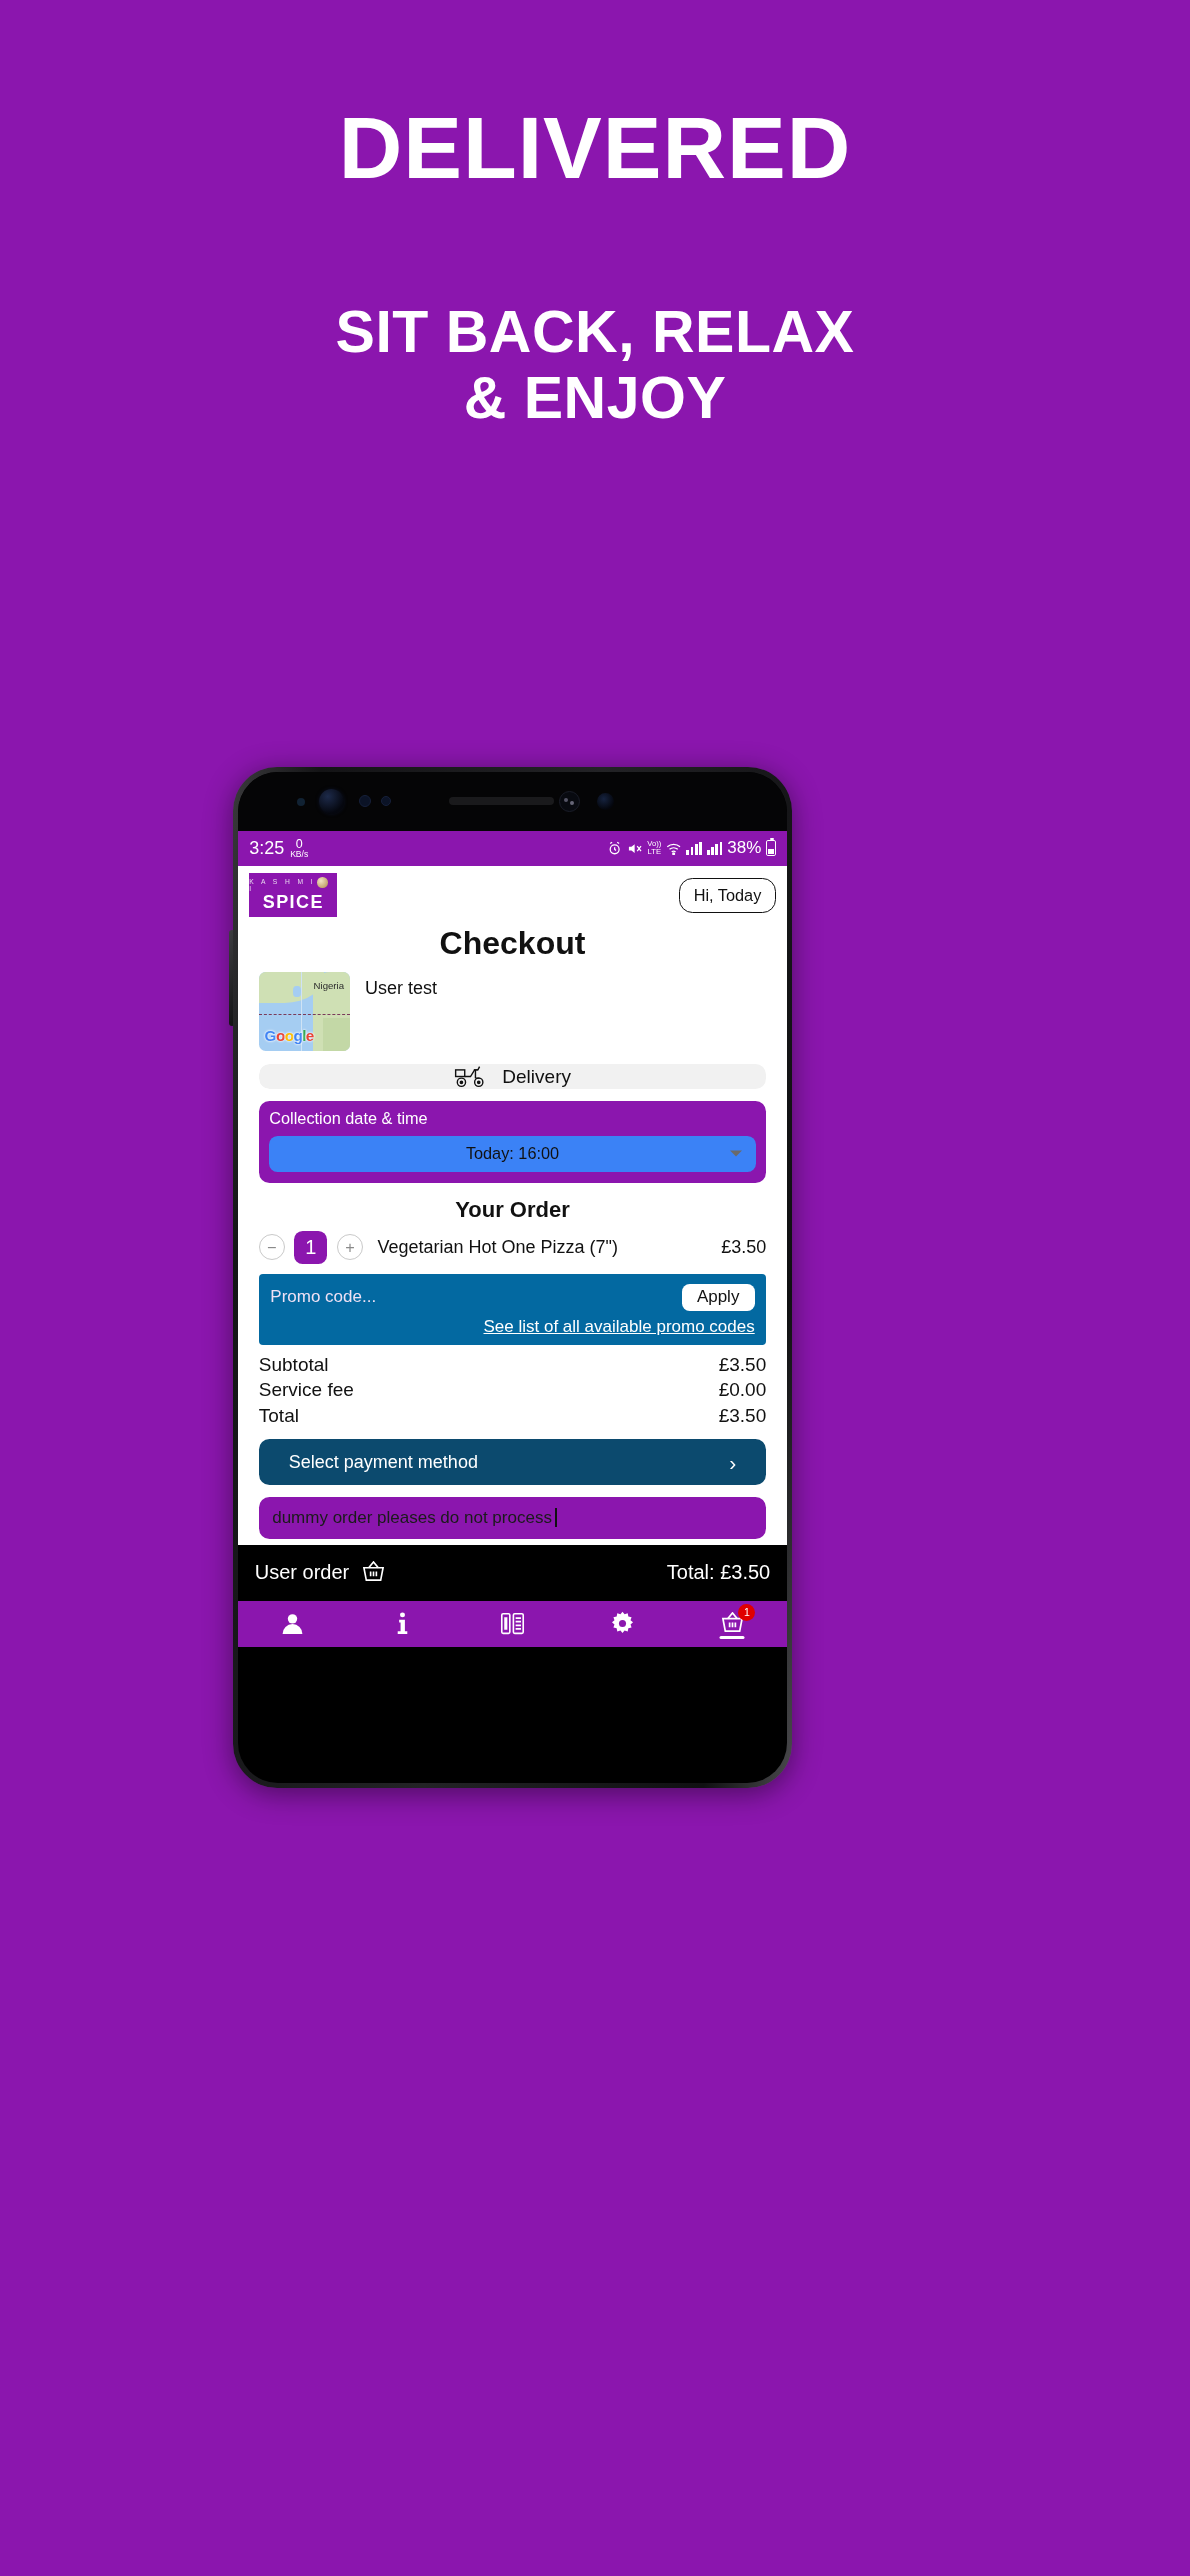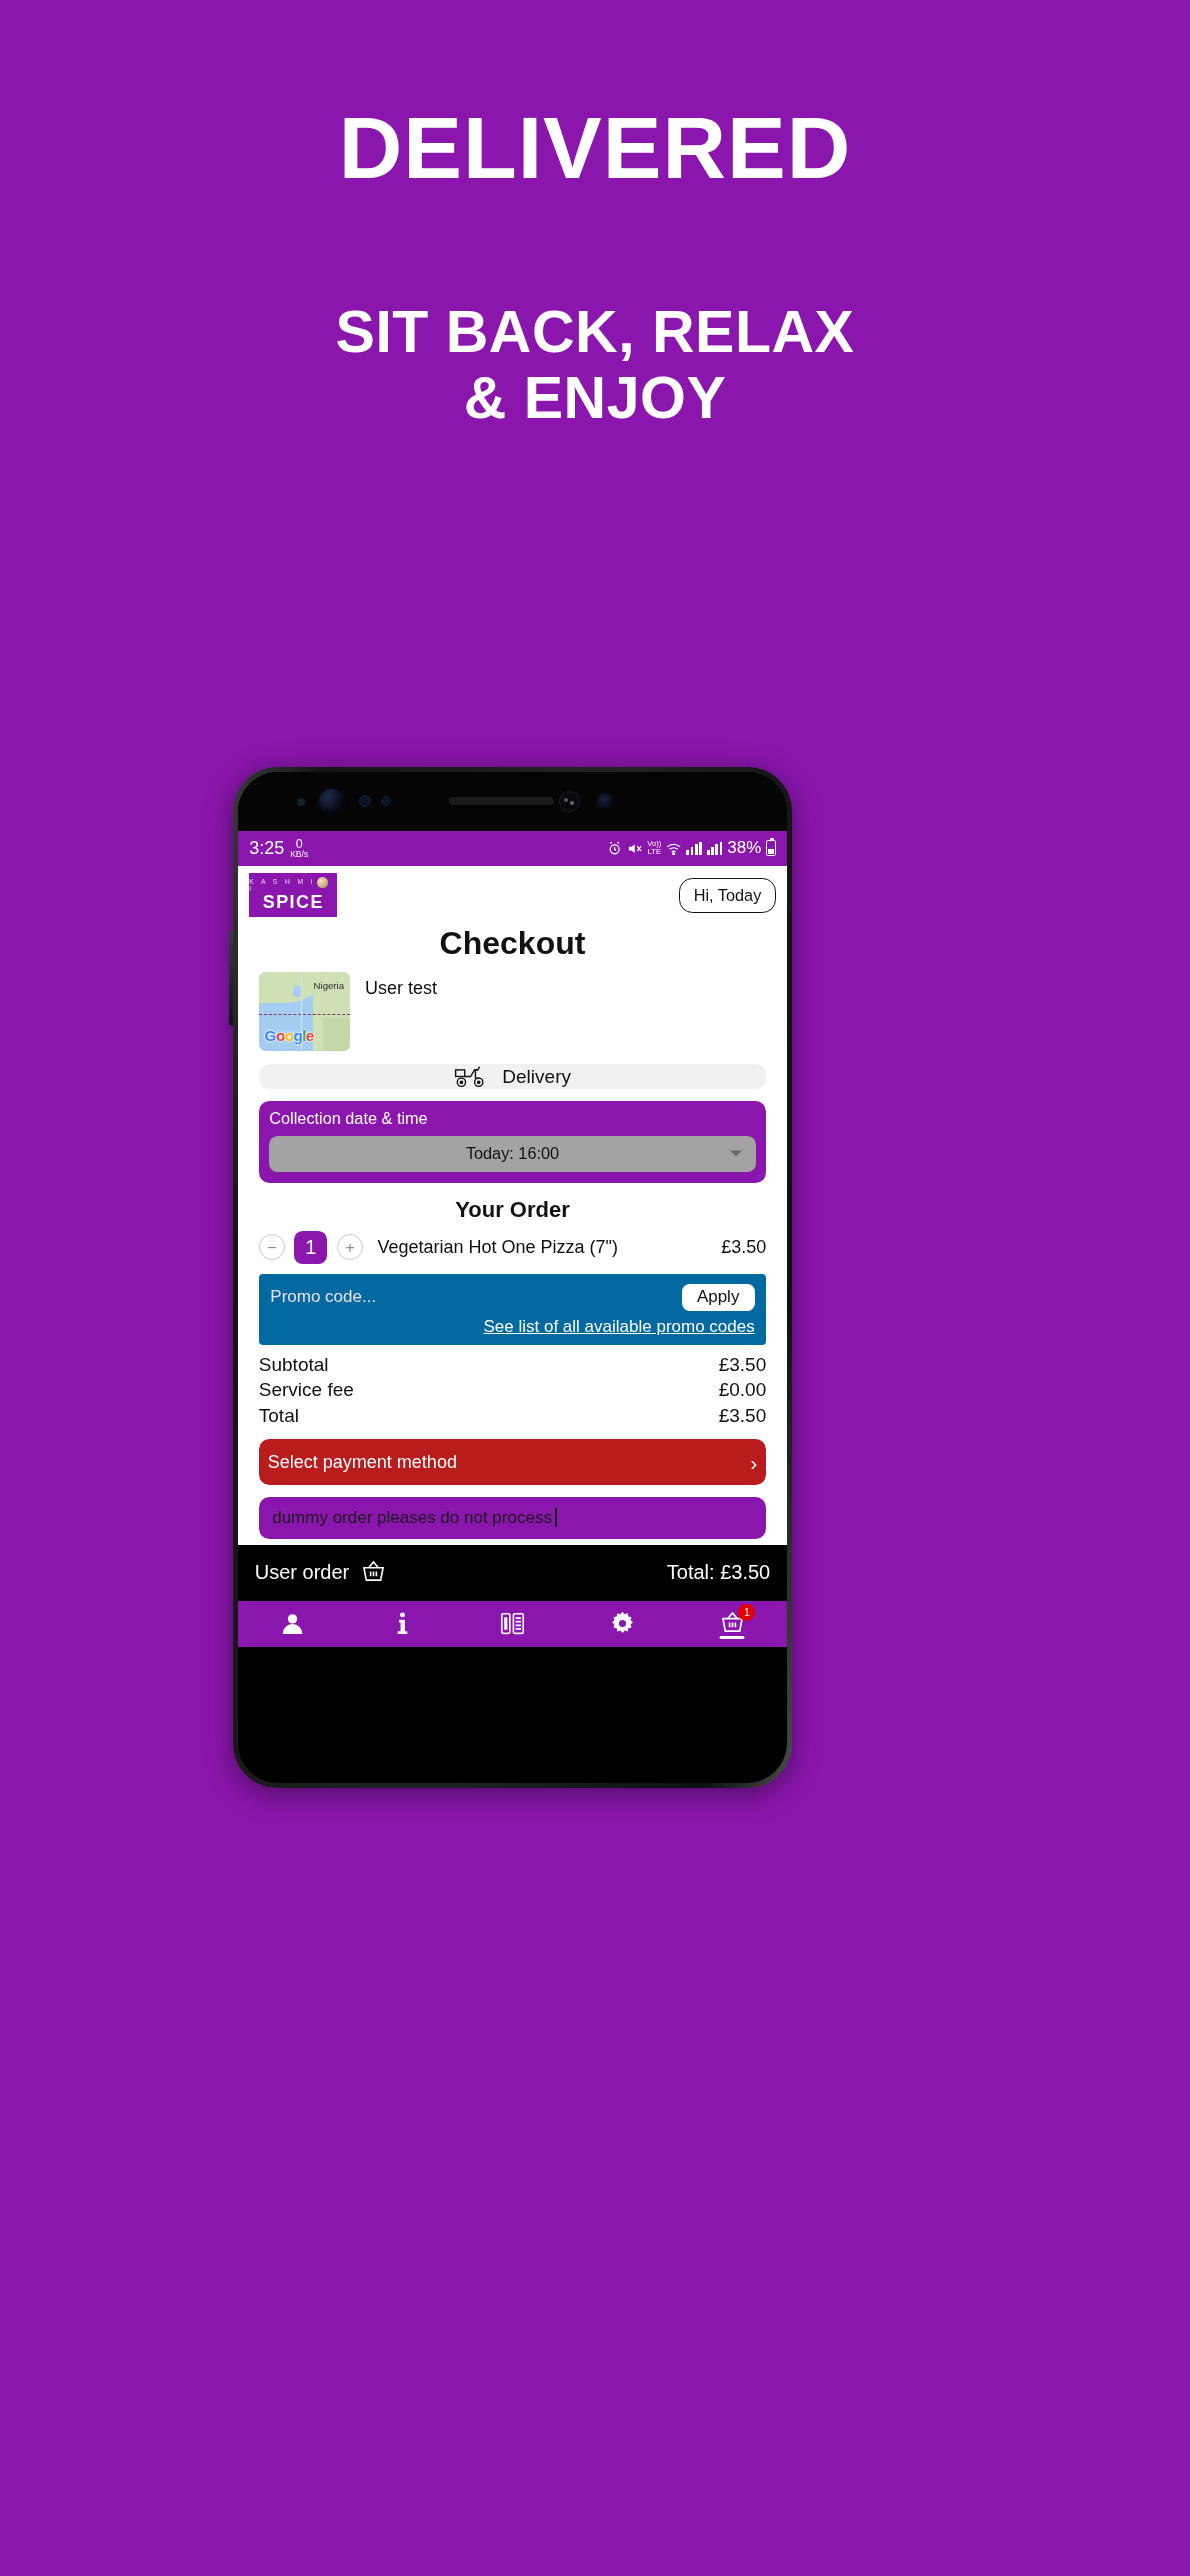--- a/index.html
+++ b/index.html
@@ -191,21 +191,21 @@
     height:59px; font-size:19px;
   }
   .seg-off { background:#f1f1f1; color:#111; border-radius:10.5px 0 0 10.5px; }
   .seg-on  { background:#8B16AE; color:#fff; border-radius:10.5px; }
 
   .dtbox {
     margin:11.5px 21px 0 21px; background:#8B16AE; border-radius:10.5px; padding:8.6px 10.5px 11.5px 10.5px;
   }
   .dtbox-label { color:#fff; font-size:16.3px; margin-bottom:7.7px; }
   .dt-select {
-    background:#a3a3a3; border-radius:8.6px; height:36px;
+    background:#3b82f6; border-radius:8.6px; height:36px;
     display:flex; align-items:center; justify-content:center; position:relative;
     font-size:16.3px; color:#111;
   }
   .dt-caret {
     position:absolute; right:13.4px; top:50%; transform:translateY(-60%);
     width:0;height:0;border-left:6.7px solid transparent;border-right:6.7px solid transparent;
     border-top:6.7px solid #6a6a6a;
   }
 
   .your-order { text-align:center; font-size:22px; font-weight:bold; color:#111; margin-top:13.4px; }
@@ -228,22 +228,22 @@
   }
   .promo-top { display:flex; align-items:center; justify-content:space-between; }
   .promo-ph { color:#efe1f5; font-size:17px; }
   .apply-btn { background:#fff;color:#111;font-size:17px;border-radius:7.7px;padding:3.8px 15.3px; }
   .promo-link { text-align:right; color:#fff; font-size:17px; text-decoration:underline; margin-top:5.8px; }
 
   .totals { padding:7.7px 21px 0 21px; }
   .trow { display:flex; justify-content:space-between; font-size:19px; color:#111; line-height:1.32; }
 
   .pay {
-    margin:11.5px 21px 0 21px; background:#b91c1c; border-radius:10.5px; height:46px;
-    display:flex; align-items:center; justify-content:space-between; padding:0 9px;
+    margin:11.5px 21px 0 21px; background:#0c4a6e; border-radius:10.5px; height:46px;
+    display:flex; align-items:center; justify-content:space-between; padding:0 30px;
     color:#fff; font-size:18px;
   }
   .chev { font-size:21px; line-height:1; }
   .notes {
     margin:11.5px 21px 0 21px; background:#8B16AE; border-radius:10.5px; height:42px;
     display:flex; align-items:center; padding:0 13.4px; color:#1b1b1b; font-size:17px;
   }
   .caret-bar { display:inline-block;width:1.9px;height:19px;background:#111;margin-left:2.9px; }
   .edit-wrap { text-align:center; margin-top:16.3px; }
   .edit-btn {

